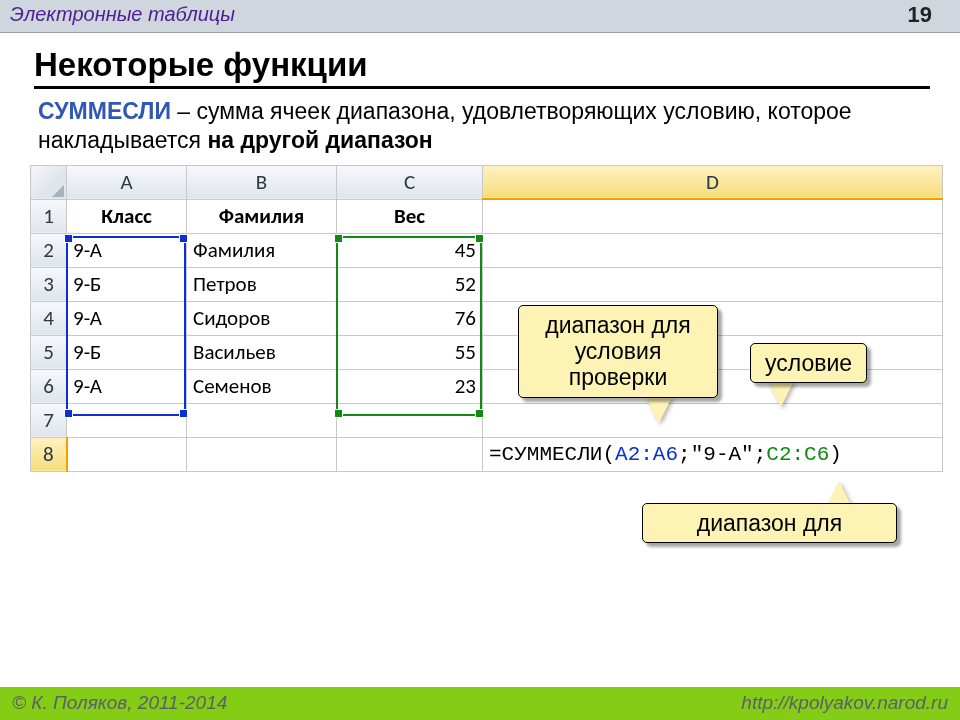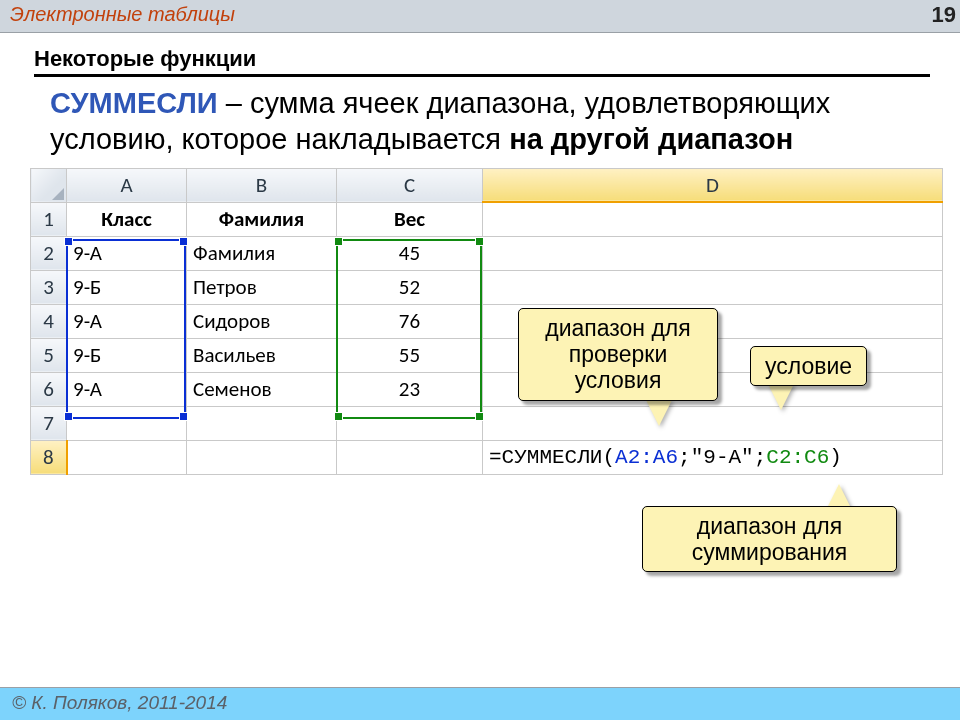--- a/index.html
+++ b/index.html
@@ -16,66 +16,66 @@
   
   .header-strip {
     background: #cfd6dd;
     height: 32px;
     border-bottom: 1px solid #9aa0a6;
     position: relative;
   }
   .header-strip .htext {
     position: absolute;
     left: 10px; top: 3px;
-    color: #c2410c;
+    color: #4c1d95;
     font-style: italic;
     font-size: 20px;
     font-family: Arial;
   }
   .header-strip .pagenum {
     position: absolute;
-    right: 4px; top: 2px;
+    right: 28px; top: 2px;
     font-size: 22px;
     font-weight: bold;
     color: #222;
   }
 
   
   .footer-strip {
     position: absolute;
     left: 0; right: 0; bottom: 0;
     height: 32px;
-    background: #7dd3fc;
+    background: #84cc16;
     border-top: 1px solid #9aa0a6;
     color: #5b6168;
     font-style: italic;
     font-size: 19px;
   }
   .footer-strip .fl { position: absolute; left: 12px; top: 4px; }
   .footer-strip .fr { position: absolute; right: 12px; top: 4px; }
 
   
   .content {
     position: absolute;
     left: 0; right: 0;
     top: 32px; bottom: 32px;
     padding: 8px 30px 0 30px;
   }
   .section-title {
-    font-size: 22px;
+    font-size: 33px;
     font-weight: bold;
     margin: 6px 0 4px 4px;
     padding-bottom: 2px;
     border-bottom: 3px solid #000;
   }
 
   .body-text {
-    font-size: 29px;
+    font-size: 23px;
     line-height: 1.25;
-    margin: 8px 0 0 20px;
+    margin: 8px 0 0 8px;
   }
   .func-name { color: #2f57b7; font-weight: bold; }
   .bold { font-weight: bold; }
 
   .task-line {
     font-size: 27px;
     margin: 14px 0 14px 4px;
   }
 
   
@@ -135,21 +135,21 @@
     background: linear-gradient(#fff1c4, #f6dd7a);
     border-right: 2px solid #f0a000;
   }
   th.colhdr.active {
     background: linear-gradient(#fff1c4, #f6dd7a);
     border-bottom: 2px solid #f0a000;
   }
 
   td { color: #000; }
   td.cen { text-align: center; font-weight: bold; }
-  td.right { text-align: center; }
+  td.right { text-align: right; }
 
   
   .marq {
     position: absolute;
     border: 2px solid;
     pointer-events: none;
     z-index: 3;
     box-sizing: border-box;
   }
   .marq .h {
@@ -318,35 +318,35 @@
 
     <div class="marq green" style="left:306px; top:71px; width:146px; height:180px;">
       <div class="h" style="left:-4px;  top:-4px;"></div>
       <div class="h" style="right:-4px; top:-4px;"></div>
       <div class="h" style="left:-4px;  bottom:-4px;"></div>
       <div class="h" style="right:-4px; bottom:-4px;"></div>
     </div>
 
     <div class="callout" style="left:488px; top:140px; width:170px;">
       <div>диапазон для</div>
+      <div>условия</div>
       <div>проверки</div>
-      <div>условия</div>
     </div>
     <div class="pointer down" style="left:616px; top:232px;"></div>
 
     <div class="callout nowrap" style="left:720px; top:178px;">
       <span>условие</span>
     </div>
     <div class="pointer down" style="left:738px; top:216px;"></div>
 
     <div class="pointer up" style="left:796px; top:316px;"></div>
     <div class="callout" style="left:612px; top:338px; width:225px;">
       <div>диапазон для</div>
-      <div>суммирования</div>
     </div>
 
   </div>
 
 </div>
 
 <div class="footer-strip">
   <span class="fl">© К. Поляков, 2011-2014</span>
+  <span class="fr">http://kpolyakov.narod.ru</span>
 </div>
 
 </body></html>

